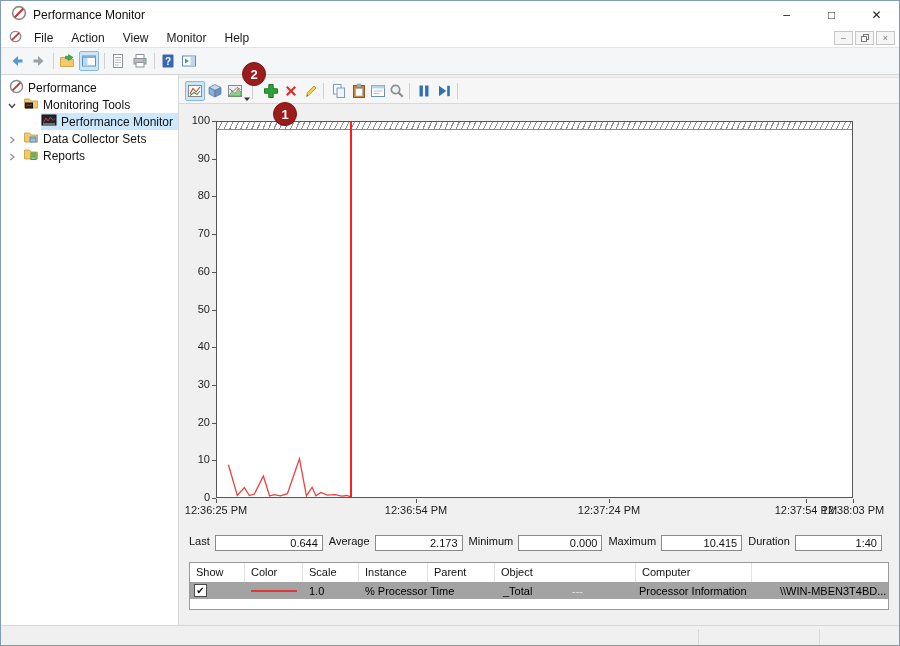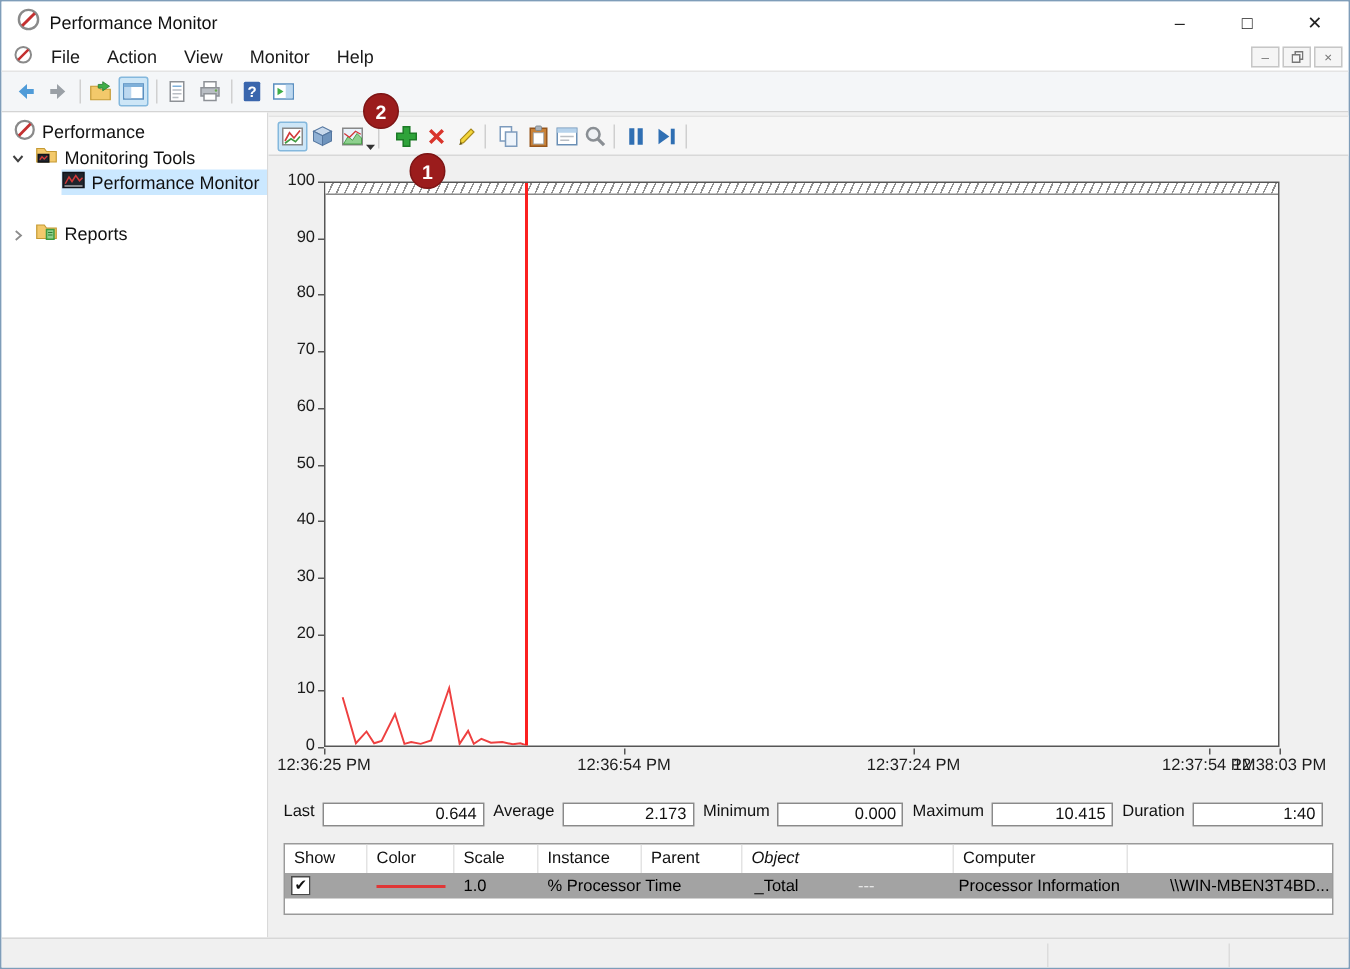--- a/index.html
+++ b/index.html
@@ -217,20 +217,31 @@
           </svg></span>
       <span class="tree-label">Monitoring Tools</span>
     </div>
     <div class="tree-row tree-sel" style="top:38px; left:40px; padding-right:5px;">
       <span><svg width="16" height="16" viewBox="0 0 16 16">
             <rect x="1" y="3" width="14" height="10" fill="#20242c" stroke="#10131a"></rect>
             <polyline points="2.5,10.5 5,6 7,9 9.5,5 12,8.5 14,6.5" fill="none" stroke="#d23a3a" stroke-width="1"></polyline>
             <line x1="2" y1="12" x2="14" y2="12" stroke="#e8e8e8" stroke-width="0.8"></line>
           </svg></span>
       <span class="tree-label">Performance Monitor</span>
+    </div>
+    <div class="tree-row" style="top:55px; left:6px;">
+      <span class="chev"><svg width="10" height="10" viewBox="0 0 10 10">
+            <polyline points="3.5,2 7,5 3.5,8" fill="none" stroke="#8c8c8c" stroke-width="1.2"></polyline>
+          </svg></span>
+      <span style="margin-left:6px;"><svg width="16" height="16" viewBox="0 0 16 16">
+            <path d="M1.5 4 h5 l1.5 2 h6.5 v7 h-13 z" fill="#f3c96b" stroke="#c59a33" stroke-width="0.8"></path>
+            <rect x="7" y="8" width="6" height="5" fill="#9cc3e5" stroke="#5a8fc0"></rect>
+            <line x1="7" y1="9.7" x2="13" y2="9.7" stroke="#5a8fc0" stroke-width="0.7"></line>
+          </svg></span>
+      <span class="tree-label">Data Collector Sets</span>
     </div>
     <div class="tree-row" style="top:72px; left:6px;">
       <span class="chev"><svg width="10" height="10" viewBox="0 0 10 10">
             <polyline points="3.5,2 7,5 3.5,8" fill="none" stroke="#8c8c8c" stroke-width="1.2"></polyline>
           </svg></span>
       <span style="margin-left:6px;"><svg width="16" height="16" viewBox="0 0 16 16">
             <path d="M1.5 4 h5 l1.5 2 h6.5 v7 h-13 z" fill="#f3c96b" stroke="#c59a33" stroke-width="0.8"></path>
             <rect x="8" y="7" width="5" height="6.5" fill="#8ed08e" stroke="#3f9b3f"></rect>
             <line x1="9" y1="9" x2="12" y2="9" stroke="#2f7a2f" stroke-width="0.7"></line>
             <line x1="9" y1="10.7" x2="12" y2="10.7" stroke="#2f7a2f" stroke-width="0.7"></line>
@@ -399,21 +410,21 @@
         </div>
       </div>
 
     <div class="legend-table" id="legend-table">
         <div class="lt-header">
           <div class="lt-th" style="width: 55px;">Show</div>
           <div class="lt-th" style="width: 58px;">Color</div>
           <div class="lt-th" style="width: 56px;">Scale</div>
           <div class="lt-th" style="width: 69px;">Instance</div>
           <div class="lt-th" style="width: 67px;">Parent</div>
-          <div class="lt-th" style="width: 141px; font-style: italic;">Object</div>
+          <div class="lt-th" style="width: 141px;">Object</div>
           <div class="lt-th" style="width: 116px;">Computer</div>
         </div>
         <div class="lt-row">
           <div class="lt-td" style="width: 55px;">
             <div class="cb">✔</div>
           </div>
           <div class="lt-td" style="width: 58px;">
             <div class="swatch" style="background: rgb(224, 54, 54);"></div>
           </div>
           <div class="lt-td" style="width: 56px;">1.0</div>

